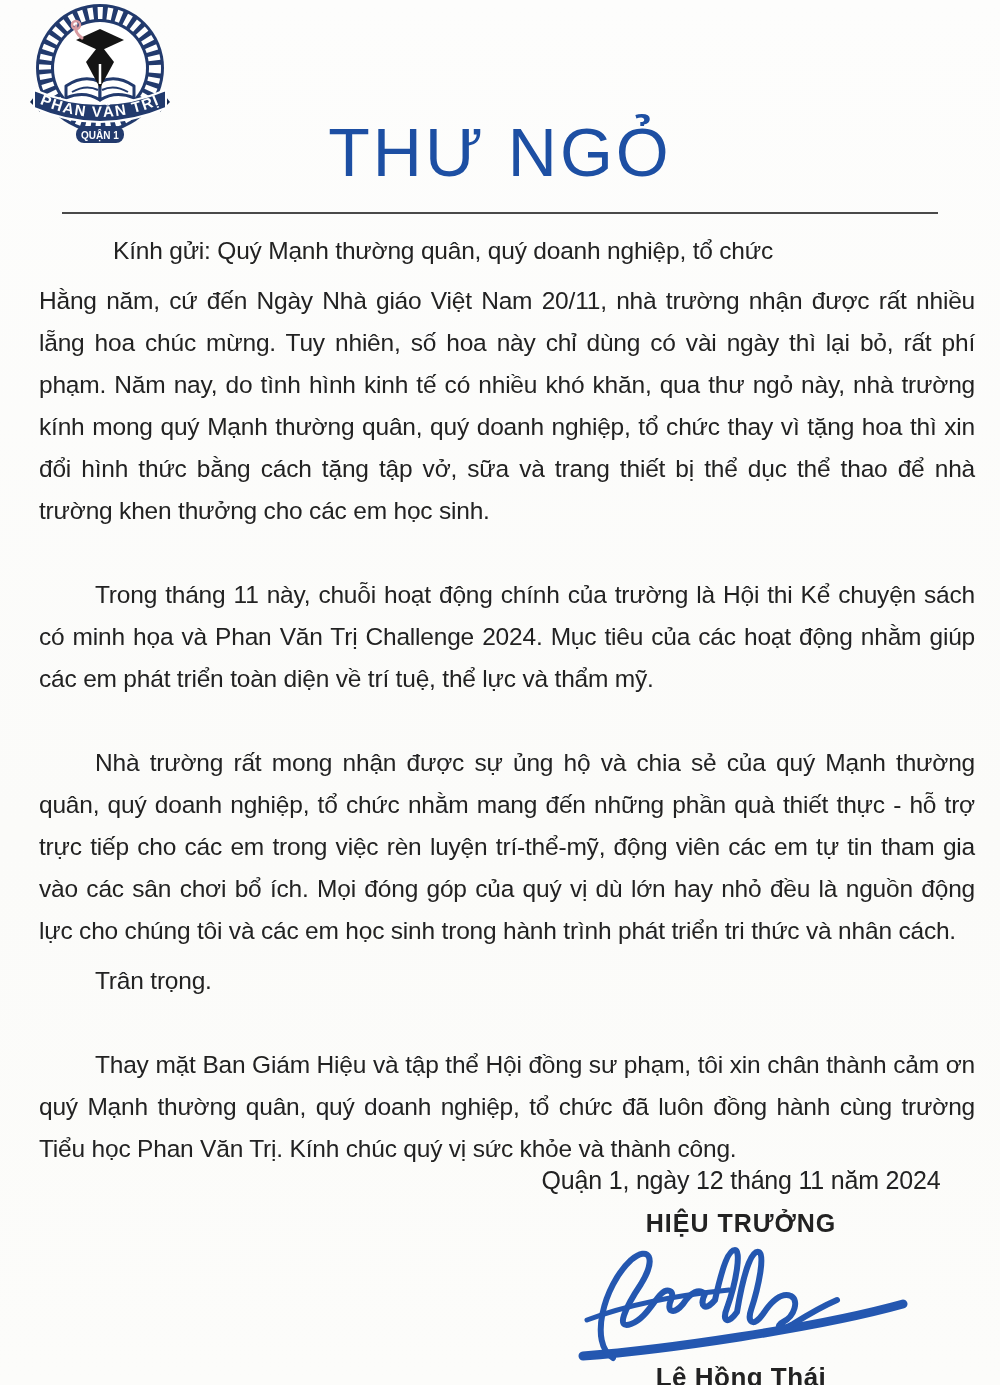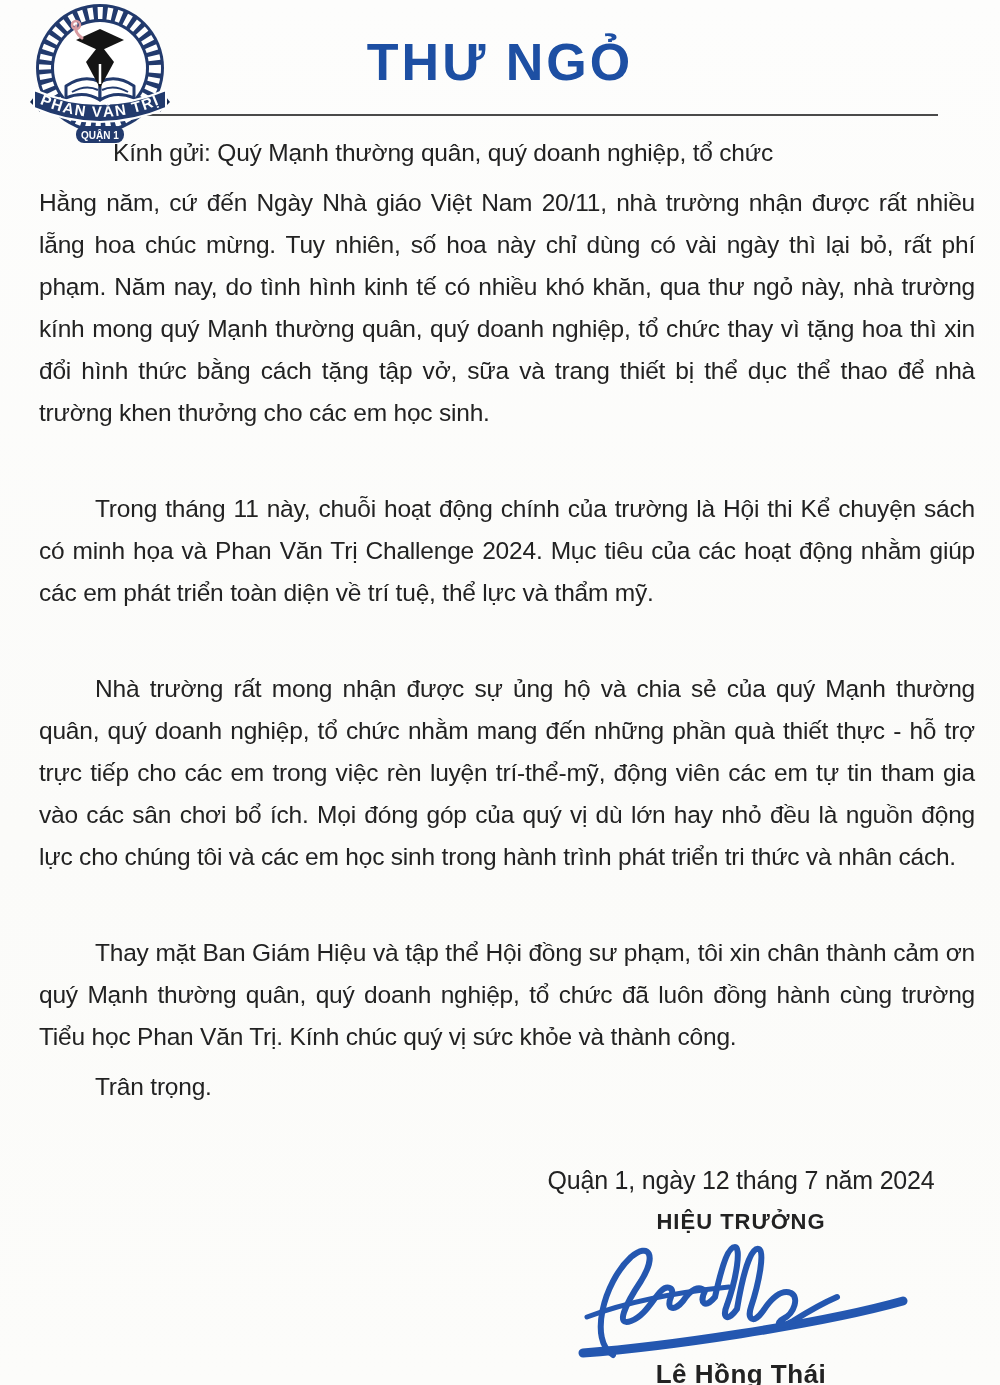--- a/index.html
+++ b/index.html
@@ -17,54 +17,54 @@
   
   .logo-wrap {
     position: absolute;
     left: 26px;
     top: 2px;
     width: 148px;
     height: 148px;
   }
   .doc-title {
     text-align: center;
-    padding-top: 36px;
-    font-size: 52px;
-    font-weight: bold;
+    padding-top: 118px;
+    font-size: 68px;
+    font-weight: normal;
     letter-spacing: 3px;
     line-height: 1;
     color: #1d4fa3;
   }
   .divider {
     border: none;
     border-top: 2px solid #4a4a4a;
     margin: 26px 62px 0 62px;
   }
   
   .body-text {
     padding: 16px 25px 0 39px;
     font-size: 24.5px;
     line-height: 42px;
     letter-spacing: -0.2px;
     text-align: justify;
   }
   .salutation { text-indent: 74px; text-align: left; }
-  .para { margin-top: 54px; }
+  .para { margin-top: 42px; }
   .para.indent { text-indent: 56px; }
   .para.no-gap { margin-top: 8px; }
   
   .sign-block {
     position: absolute;
     left: 518px;
     top: 1166px;
     width: 446px;
     text-align: center;
   }
   .date-line { font-size: 25px; letter-spacing: -0.2px; white-space: nowrap; }
-  .signer-title { margin-top: 14px; font-size: 22px; font-weight: bold; letter-spacing: 1px; }
+  .signer-title { margin-top: 14px; font-size: 25px; font-weight: bold; letter-spacing: 1px; }
   .signature-svg { display: block; margin: 2px auto 0 auto; }
   .signer-name { margin-top: -6px; font-size: 26px; font-weight: bold; letter-spacing: 0.5px; }
 </style>
 </head>
 <body>
 
 <div class="page">
 
   <div class="logo-wrap">
     <svg width="148" height="148" viewBox="0 0 148 148">
@@ -107,27 +107,27 @@
 
   <h1 class="doc-title">THƯ NGỎ</h1>
   <hr class="divider">
 
   <div class="body-text">
     <p class="salutation">Kính gửi: Quý Mạnh thường quân, quý doanh nghiệp, tổ chức</p>
     <div id="paragraphs">
         <p class="para no-gap">Hằng năm, cứ đến Ngày Nhà giáo Việt Nam 20/11, nhà trường nhận được rất nhiều lẵng hoa chúc mừng. Tuy nhiên, số hoa này chỉ dùng có vài ngày thì lại bỏ, rất phí phạm. Năm nay, do tình hình kinh tế có nhiều khó khăn, qua thư ngỏ này, nhà trường kính mong quý Mạnh thường quân, quý doanh nghiệp, tổ chức thay vì tặng hoa thì xin đổi hình thức bằng cách tặng tập vở, sữa và trang thiết bị thể dục thể thao để nhà trường khen thưởng cho các em học sinh.</p>
         <p class="para indent">Trong tháng 11 này, chuỗi hoạt động chính của trường là Hội thi Kể chuyện sách có minh họa và Phan Văn Trị Challenge 2024. Mục tiêu của các hoạt động nhằm giúp các em phát triển toàn diện về trí tuệ, thể lực và thẩm mỹ.</p>
         <p class="para indent">Nhà trường rất mong nhận được sự ủng hộ và chia sẻ của quý Mạnh thường quân, quý doanh nghiệp, tổ chức nhằm mang đến những phần quà thiết thực - hỗ trợ trực tiếp cho các em trong việc rèn luyện trí-thể-mỹ, động viên các em tự tin tham gia vào các sân chơi bổ ích.  Mọi đóng góp của quý vị dù lớn hay nhỏ đều là nguồn động lực cho chúng tôi và các em học sinh trong hành trình phát triển tri thức và nhân cách.</p>
+        <p class="para indent no-gap">Trân trọng.</p>
         <p class="para indent">Thay mặt Ban Giám Hiệu và tập thể Hội đồng sư phạm, tôi xin chân thành cảm ơn quý Mạnh thường quân, quý doanh nghiệp, tổ chức đã luôn đồng hành cùng trường Tiểu học Phan Văn Trị. Kính chúc quý vị sức khỏe và thành công.</p>
-        <p class="para indent no-gap">Trân trọng.</p>
       </div>
   </div>
 
   <div class="sign-block">
-    <p class="date-line">Quận 1, ngày 12 tháng 7 năm 2024</p>
+    <p class="date-line">Quận 1, ngày 12 tháng 11 năm 2024</p>
     <p class="signer-title">HIỆU TRƯỞNG</p>
     <svg class="signature-svg" width="348" height="128" viewBox="0 0 348 128">
       <g fill="none" stroke="#2457b0" stroke-linecap="round" stroke-linejoin="round">
 
         <path d="M16 116 C 96 110, 250 88, 336 64" stroke-width="9"></path>
 
         <path stroke-width="6" d="
           M46 118
           C 22 104, 36 46, 64 20
           C 82 5, 90 18, 74 44

